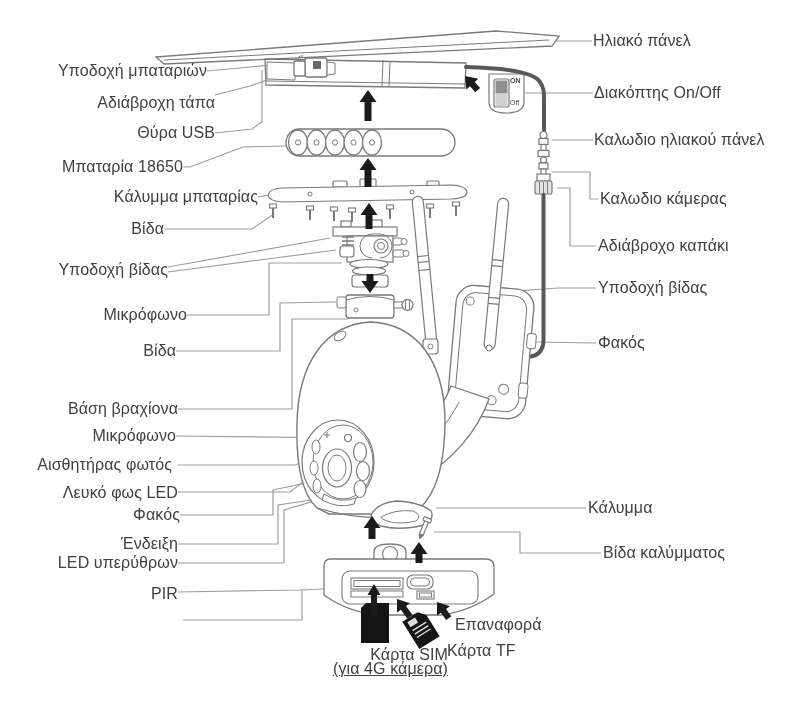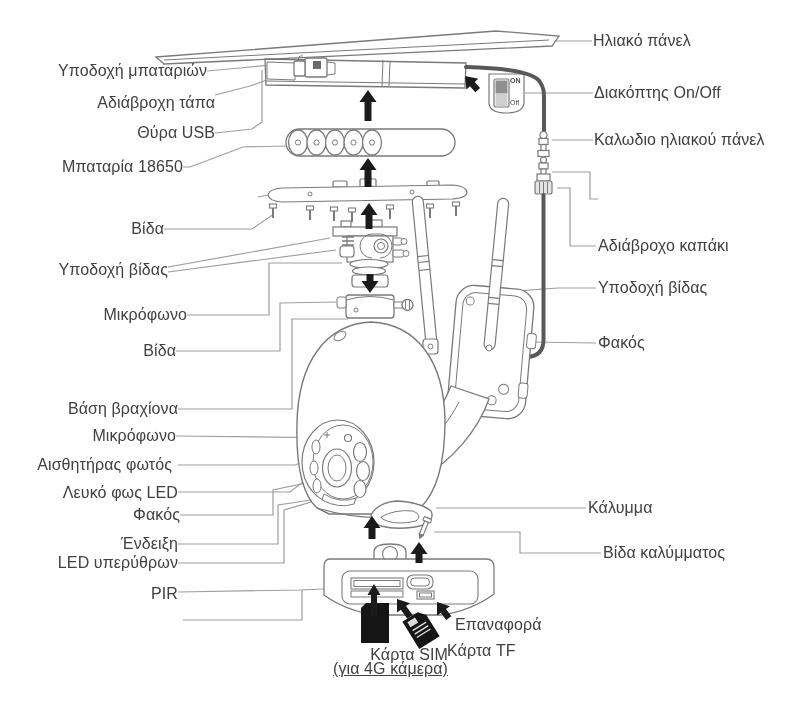--- a/index.html
+++ b/index.html
@@ -287,36 +287,38 @@
     <g transform="translate(465,76) rotate(-42)">
           <path d="M0,0 L8,11 L3.2,11 L3.2,19 L-3.2,19 L-3.2,11 L-8,11 Z"></path>
         </g>
   </g>
 </svg>
 
 <div class="lbl l" style="right:593px;top:62px;margin-left:16px;">Υποδοχή μπαταριών</div>
 <div class="lbl l" style="right:585px;top:86px;margin-top:8px;">Αδιάβροχη τάπα</div>
 <div class="lbl l" style="right:585px;top:124px;">Θύρα USB</div>
 <div class="lbl l" style="right:617px;top:158px;">Μπαταρία 18650</div>
+<div class="lbl l" style="right:542px;top:188px;">Κάλυμμα μπαταρίας</div>
 <div class="lbl l" style="right:636px;top:220px;">Βίδα</div>
 <div class="lbl l" style="right:632px;top:261px;">Υποδοχή βίδας</div>
 <div class="lbl l" style="right:613px;top:306px;">Μικρόφωνο</div>
 <div class="lbl l" style="right:624px;top:342px;">Βίδα</div>
 <div class="lbl l" style="right:622px;top:400px;">Βάση βραχίονα</div>
 <div class="lbl l" style="right:624px;top:427px;">Μικρόφωνο</div>
 <div class="lbl l" style="right:628px;top:456px;">Αισθητήρας φωτός</div>
 <div class="lbl l" style="right:622px;top:484px;">Λευκό φως LED</div>
 <div class="lbl l" style="right:620px;top:506px;">Φακός</div>
 <div class="lbl l" style="right:622px;top:535px;text-align:right;">Ένδειξη</div>
 <div class="lbl l" style="right:622px;top:554px;">LED υπερύθρων</div>
 <div class="lbl l" style="right:622px;top:585px;">PIR</div>
 
 <div class="lbl r" style="left:593px;top:32px;">Ηλιακό πάνελ</div>
 <div class="lbl r" style="left:594px;top:84px;">Διακόπτης On/Off</div>
 <div class="lbl r" style="left:594px;top:131px;">Καλωδιο ηλιακού πάνελ</div>
+<div class="lbl r" style="left:600px;top:190px;">Καλωδιο κάμερας</div>
 <div class="lbl r" style="left:598px;top:237px;">Αδιάβροχο καπάκι</div>
 <div class="lbl r" style="left:598px;top:279px;">Υποδοχή βίδας</div>
 <div class="lbl r" style="left:598px;top:334px;">Φακός</div>
 <div class="lbl r" style="left:588px;top:499px;">Κάλυμμα</div>
 <div class="lbl r" style="left:603px;top:544px;">Βίδα καλύμματος</div>
 <div class="lbl r" style="left:455px;top:616px;">Επαναφορά</div>
 <div class="lbl r" style="left:447px;top:642px;">Κάρτα TF</div>
 
 <div class="lbl c" style="left:288px;top:646px;width:160px;">Κάρτα SIM</div>
 <div class="lbl c" style="left:288px;top:660px;width:160px;text-decoration:underline;">(για 4G κάμερα)</div>

